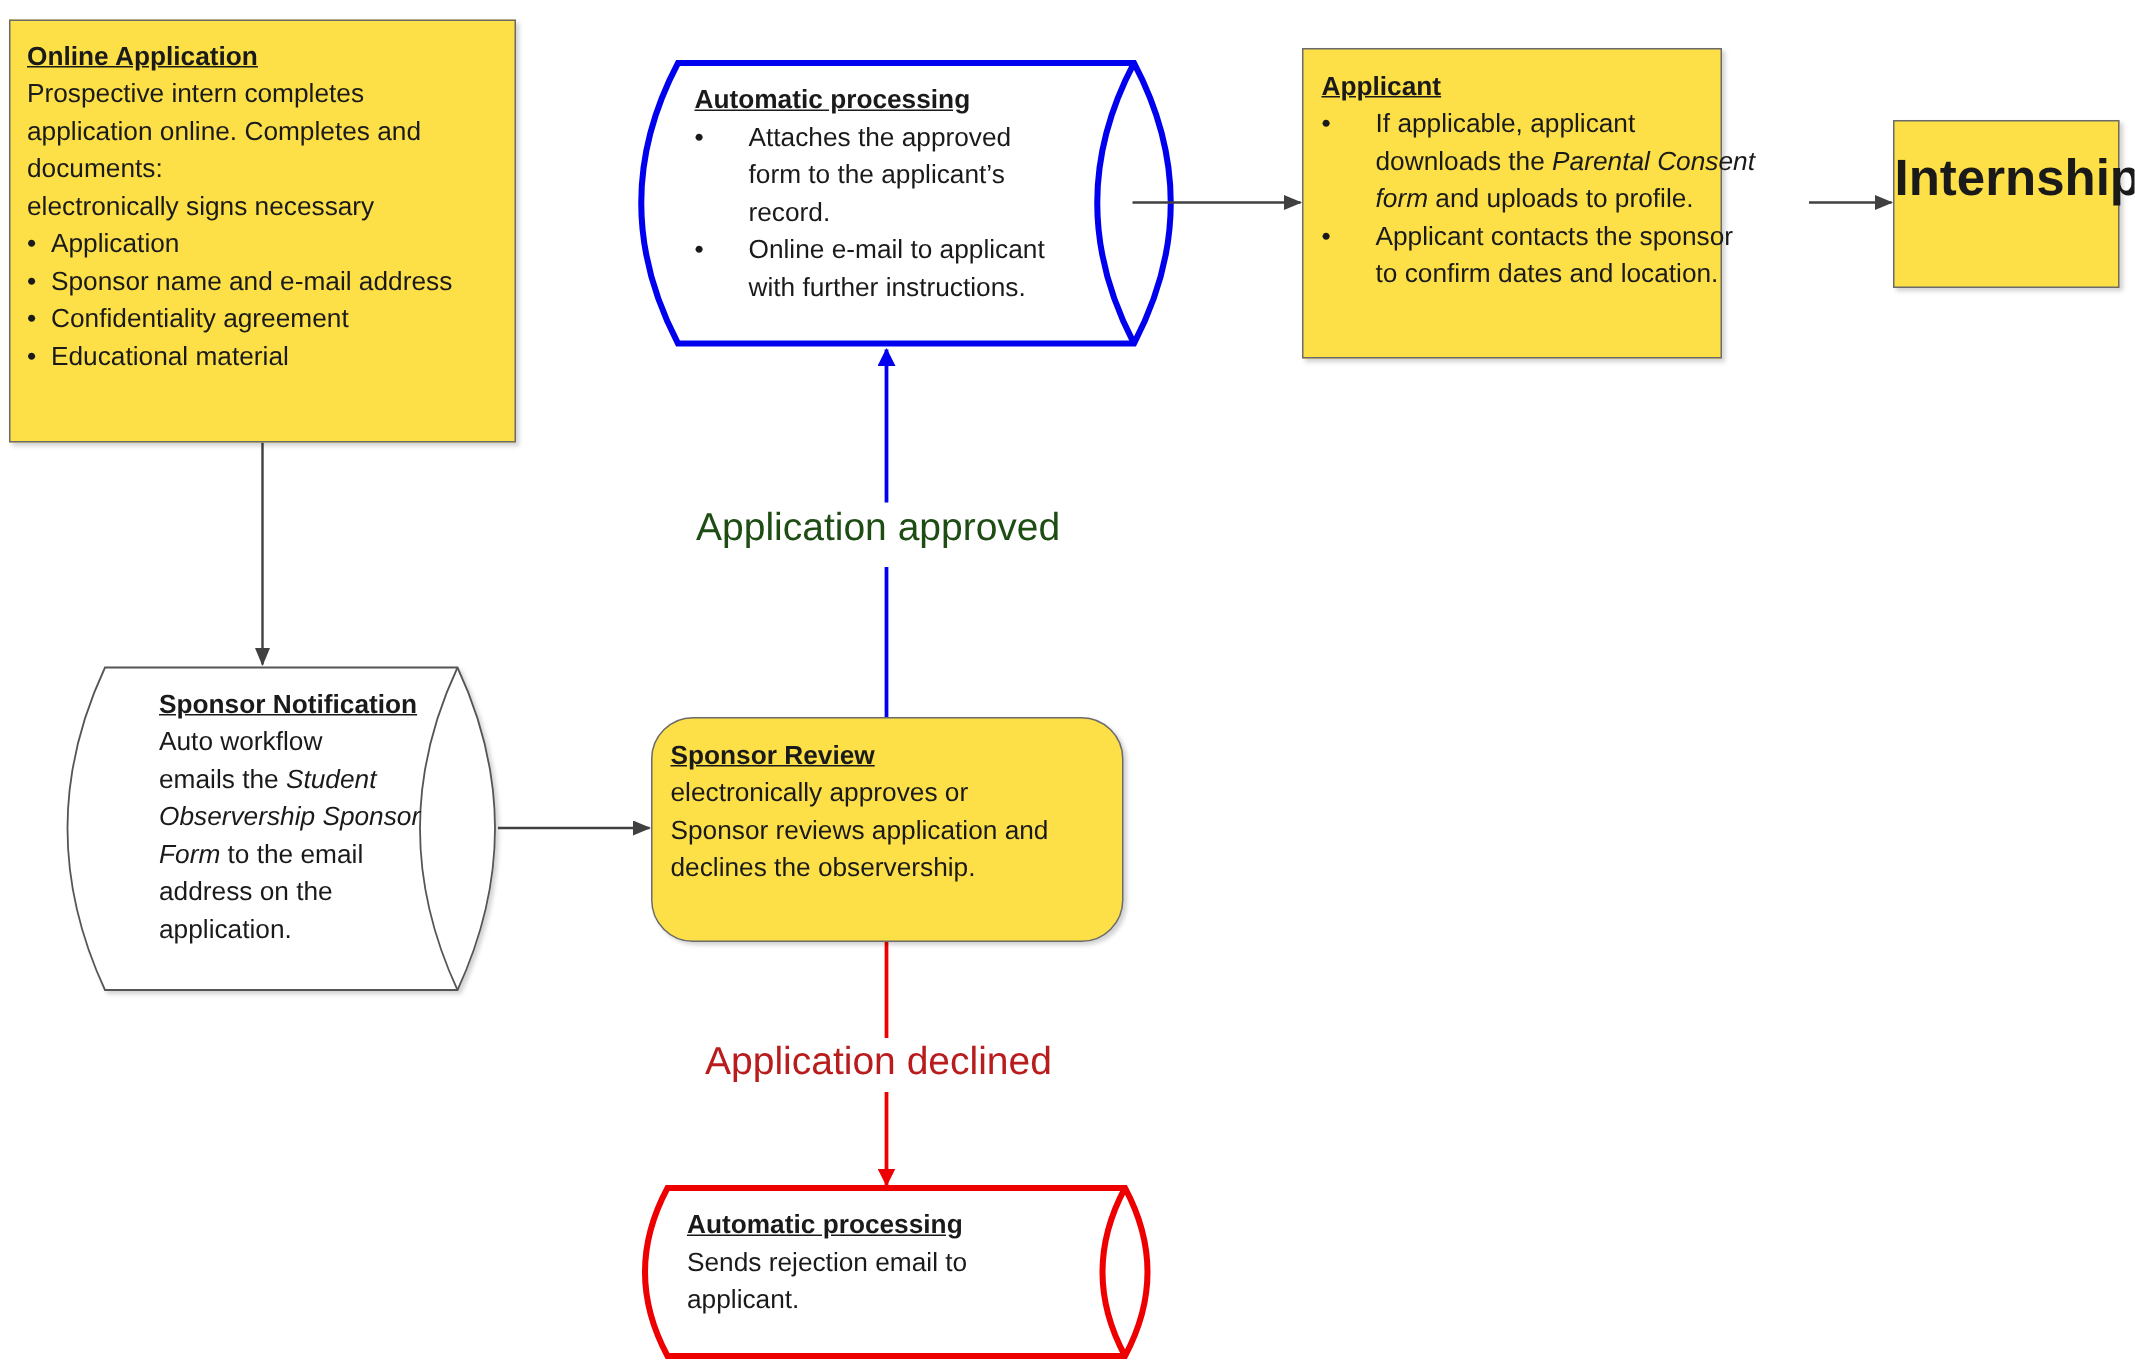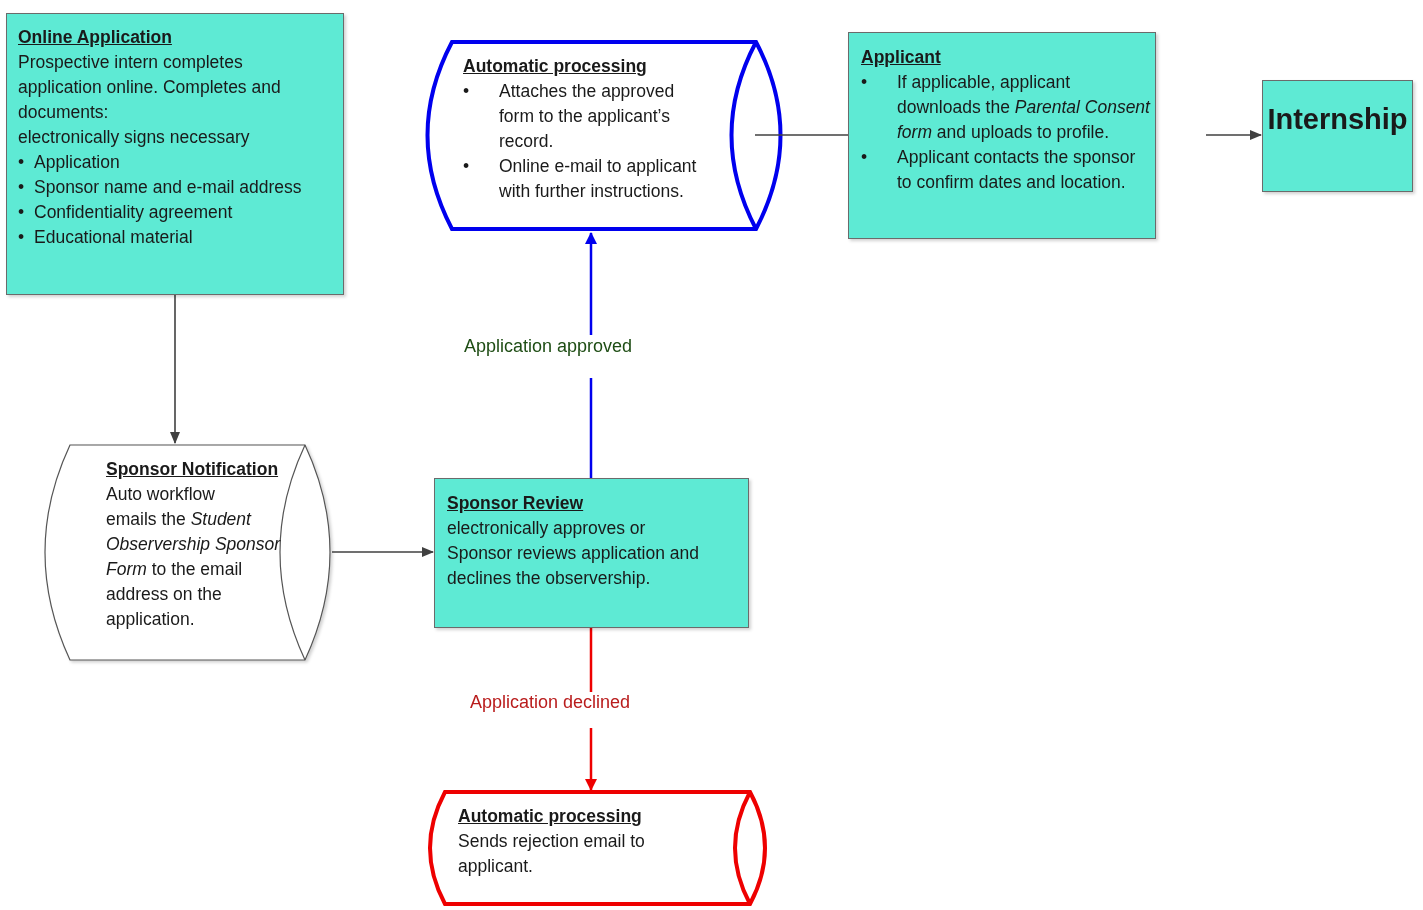--- a/index.html
+++ b/index.html
@@ -1,29 +1,29 @@
 <!DOCTYPE html>
 <html><head>
 <meta charset="utf-8">
 <style>
   html, body { margin:0; padding:0; background:#ffffff; }
   body { width:1423px; height:910px; position:relative; overflow:hidden;
          font-family:"Liberation Sans", "DejaVu Sans", sans-serif; color:#1a1a1a; }
   svg.connectors { position:absolute; left:0; top:0; }
-  .box { position:absolute; background:#5eead4; border:1px solid #6b6b6b;
+  .box { position:absolute; background:#fde047; border:1px solid #6b6b6b;
          box-shadow:2px 2px 3px rgba(0,0,0,0.18); box-sizing:border-box; }
   .txt { position:absolute; font-size:17.5px; line-height:25px; }
   .title { font-weight:bold; text-decoration:underline; display:block; }
   .line { display:block; white-space:nowrap; }
   .bl { display:flex; white-space:nowrap; }
   .bl .dot { width:36px; flex:none; }
   .bl .dot.small { width:16px; }
   .cont { padding-left:36px; display:block; white-space:nowrap; }
-  .end { position:absolute; font-weight:bold; font-size:29px; line-height:35px; text-align:center; }
-  .label { position:absolute; font-size:18px; white-space:nowrap; }
+  .end { position:absolute; font-weight:bold; font-size:34px; line-height:35px; text-align:center; }
+  .label { position:absolute; font-size:26px; white-space:nowrap; }
 </style>
 </head>
 <body>
 
 <svg class="connectors" width="1423" height="910">
   <defs>
     <marker id="ah-gray" markerWidth="12" markerHeight="10" refX="11" refY="5" orient="auto" markerUnits="userSpaceOnUse">
       <path d="M0,0 L12,5 L0,10 z" fill="#404040"></path>
     </marker>
     <marker id="ah-blue" markerWidth="12" markerHeight="12" refX="11" refY="6" orient="auto" markerUnits="userSpaceOnUse">
@@ -91,21 +91,21 @@
 <div class="txt" style="left:82px;top:457px;margin-left:24px;">
   <span class="title">Sponsor Notification</span>
   <span class="line">Auto workflow</span>
   <span class="line"><span>emails the </span><i>Student</i></span>
   <span class="line"><i>Observership Sponsor</i></span>
   <span class="line"><i>Form</i><span> to the email</span></span>
   <span class="line">address on the</span>
   <span class="line">application.</span>
 </div>
 
-<div class="box" style="left:434px;top:478px;width:315px;height:150px;">
+<div class="box" style="left:434px;top:478px;width:315px;height:150px;border-radius:28px;">
   <div class="txt" style="left:12px;top:12px;">
     <span class="title">Sponsor Review</span>
     <span class="line">electronically approves or</span>
     <span class="line">Sponsor reviews application and</span>
     <span class="line">declines the observership.</span>
   </div>
 </div>
 
 <div class="txt" style="left:463px;top:54px;">
   <span class="title">Automatic processing</span>
@@ -115,21 +115,21 @@
     </span>
   <span class="cont">form to the applicant’s</span>
   <span class="cont">record.</span>
   <span class="bl">
       <span class="dot">•</span>
       <span>Online e-mail to applicant</span>
     </span>
   <span class="cont">with further instructions.</span>
 </div>
 
-<div class="box" style="left:848px;top:32px;width:308px;height:207px;">
+<div class="box" style="left:868px;top:32px;width:280px;height:207px;">
   <div class="txt" style="left:12px;top:12px;">
     <span class="title">Applicant</span>
     <span class="bl">
         <span class="dot">•</span>
         <span>If applicable, applicant</span>
       </span>
     <span class="cont"><span>downloads the </span><i>Parental Consent</i></span>
     <span class="cont"><i>form</i><span> and uploads to profile.</span></span>
     <span class="bl">
         <span class="dot">•</span>

